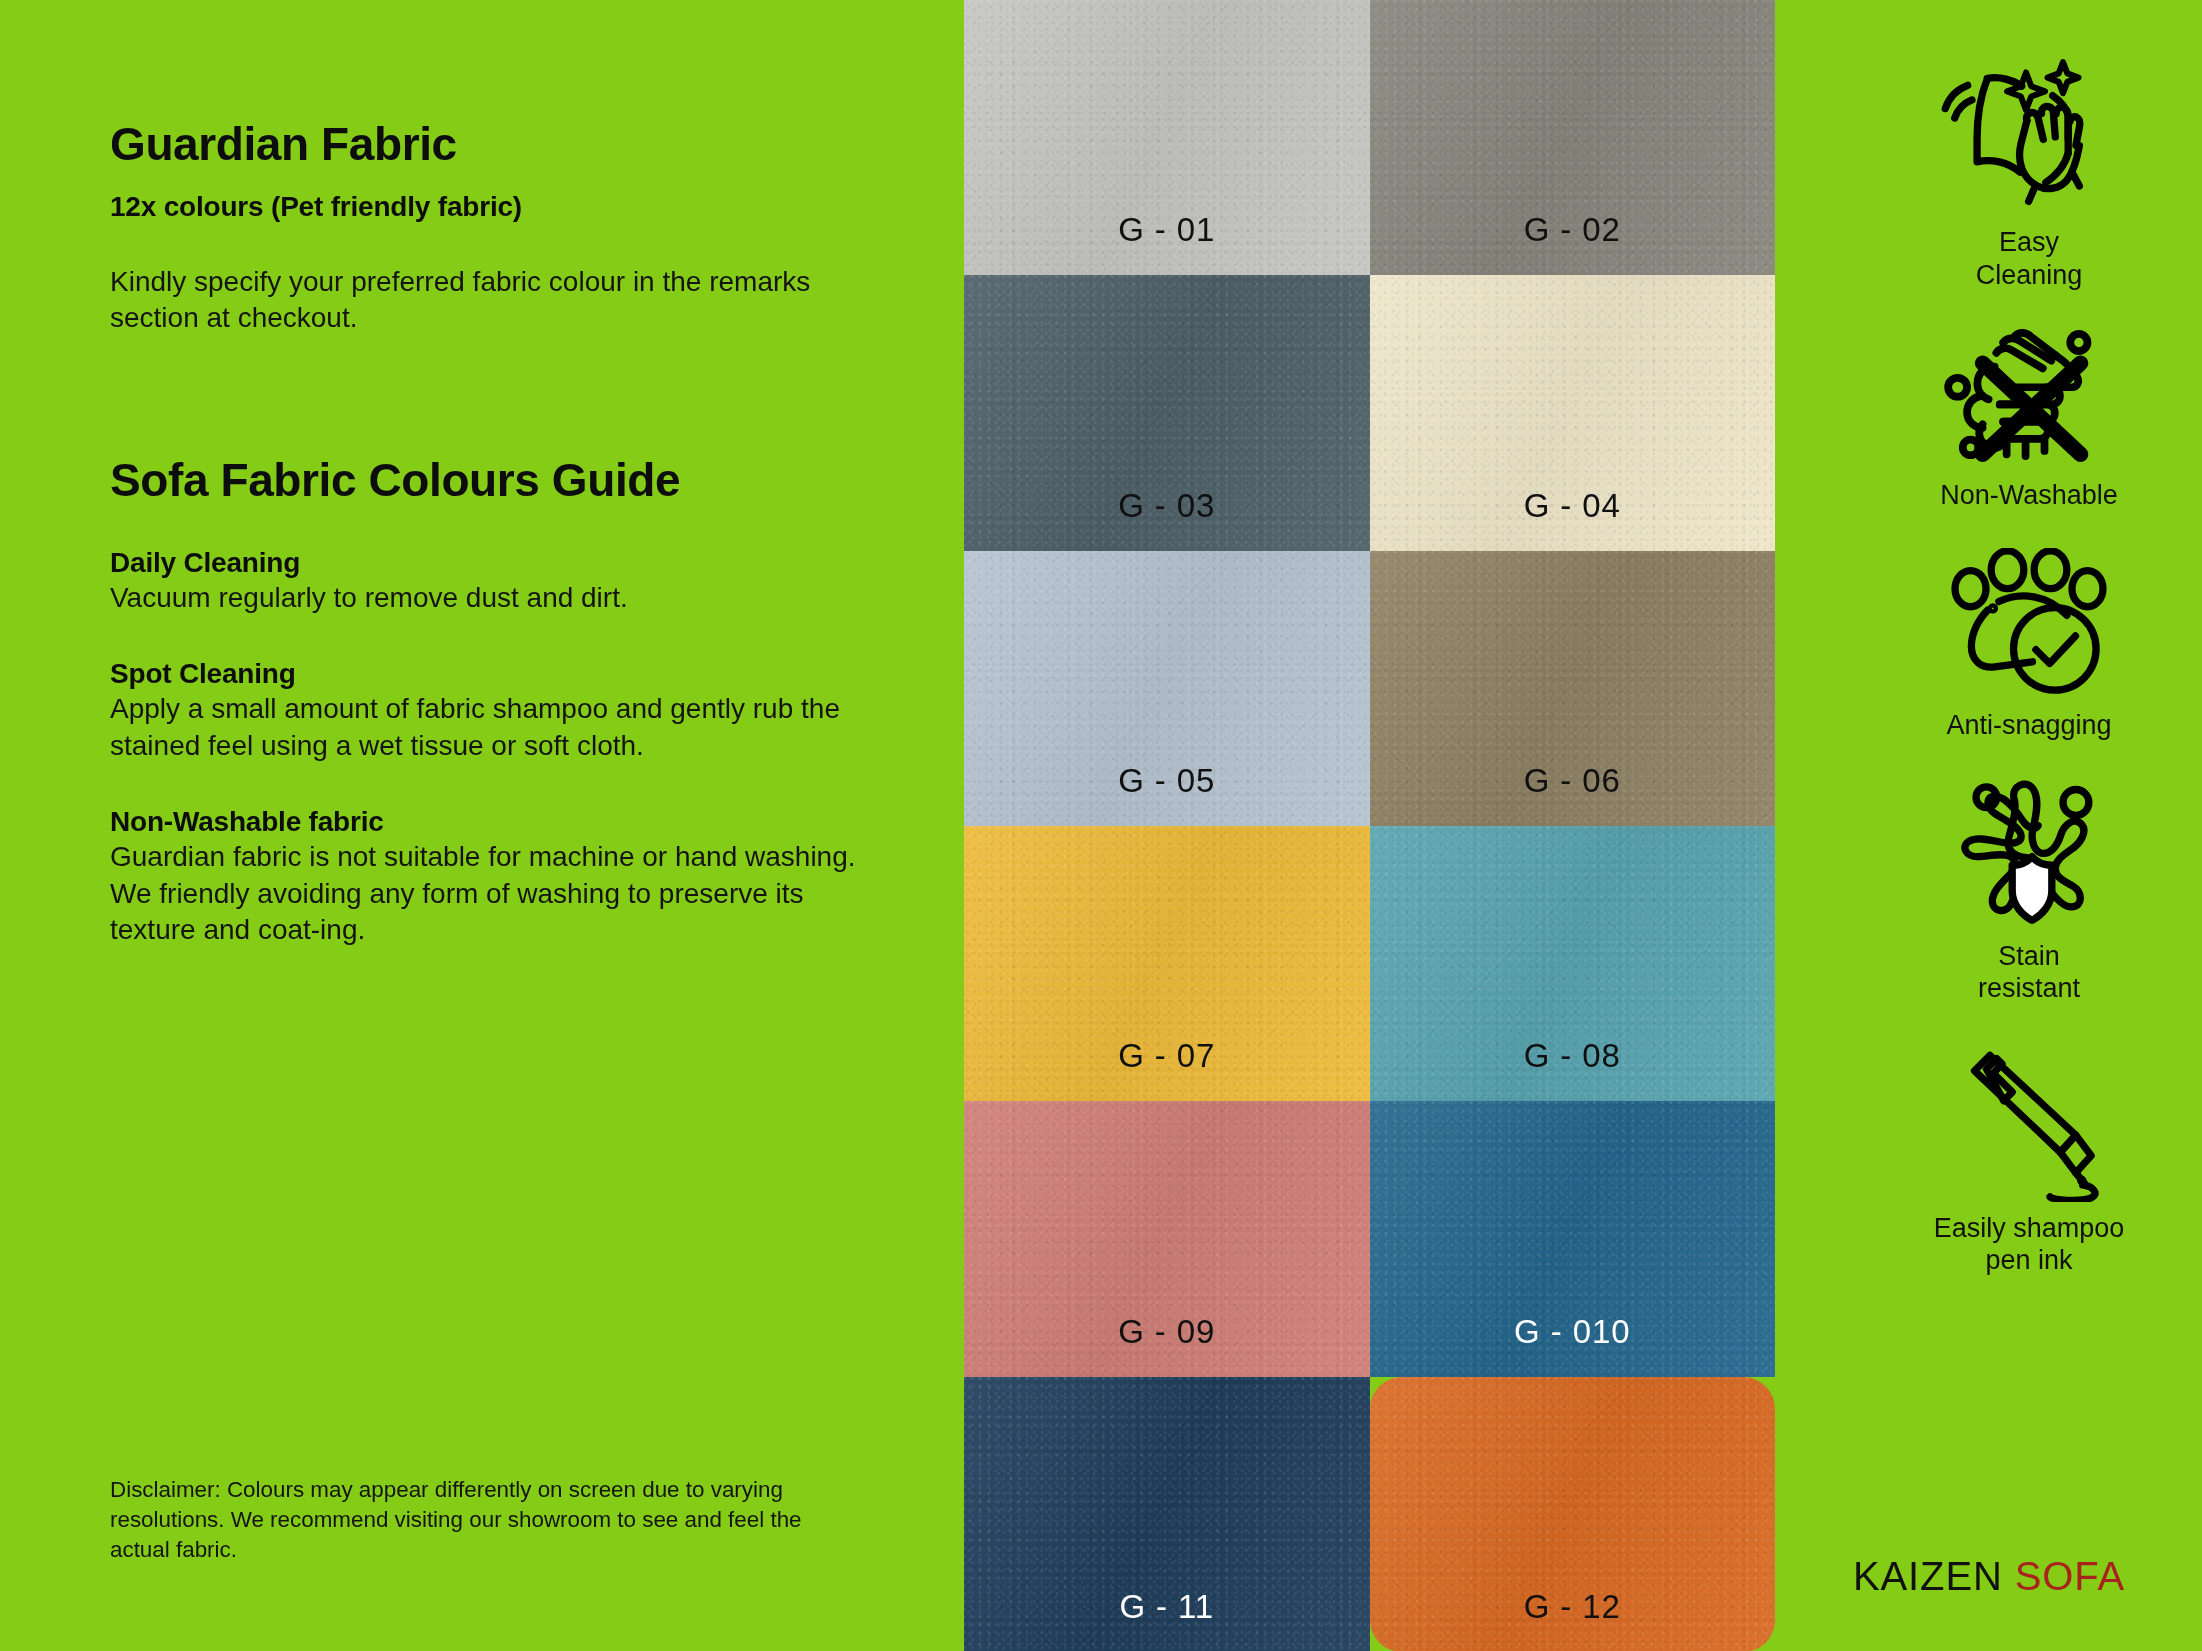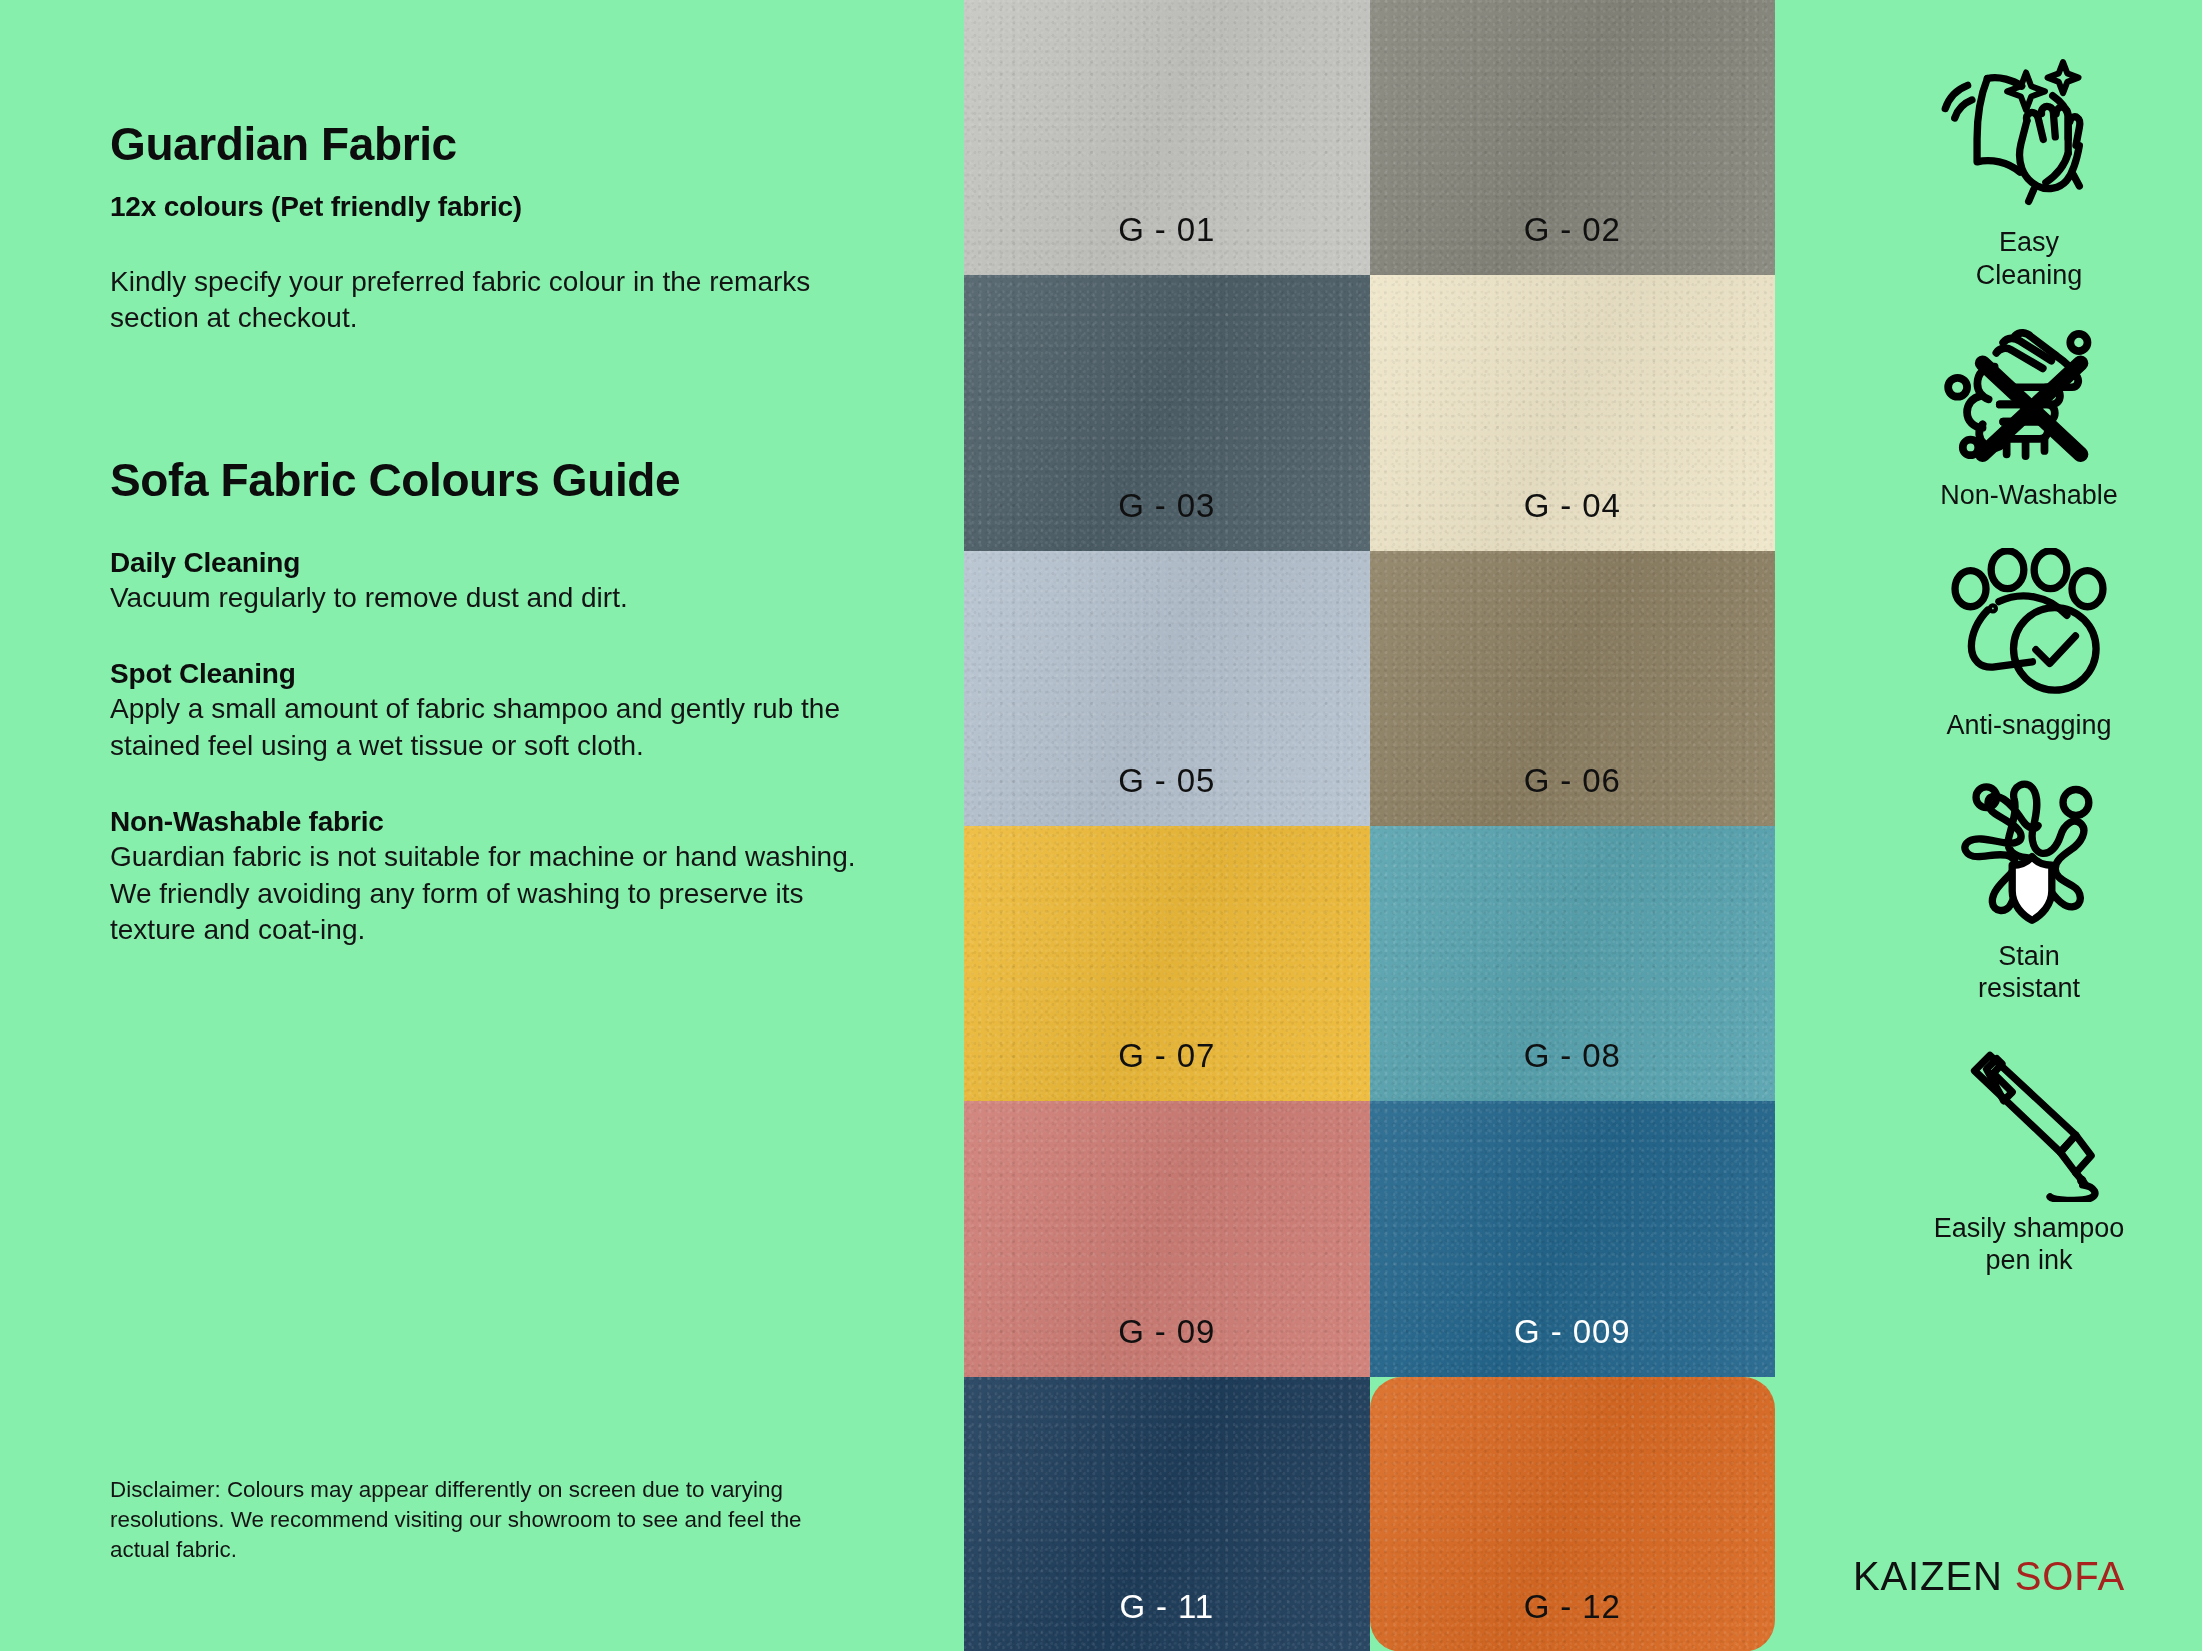--- a/index.html
+++ b/index.html
@@ -5,21 +5,21 @@
   * { margin:0; padding:0; box-sizing:border-box; }
   html, body {
     width:2203px; height:1652px;
     background:#ffffff;
     font-family:"Liberation Sans", sans-serif;
     overflow:hidden;
   }
   #page {
     position:relative;
     width:2203px; height:1652px;
-    background:#86efac;
+    background:#84cc16;
   }
 
   
   #left-col {
     position:absolute;
     left:0; top:0;
     width:964px; height:1652px;
     padding:120px 60px 0 110px;
   }
   .h1 {
@@ -221,21 +221,21 @@
       <div class="swatch" style="background: rgb(238, 187, 57);">
         <span class="swatch-label" style="color: rgb(16, 16, 16);">G - 07</span>
       </div>
       <div class="swatch" style="background: rgb(88, 164, 176);">
         <span class="swatch-label" style="color: rgb(16, 16, 16);">G - 08</span>
       </div>
       <div class="swatch" style="background: rgb(207, 126, 118);">
         <span class="swatch-label" style="color: rgb(16, 16, 16);">G - 09</span>
       </div>
       <div class="swatch" style="background: rgb(36, 103, 141);">
-        <span class="swatch-label" style="color: rgb(255, 255, 255);">G - 009</span>
+        <span class="swatch-label" style="color: rgb(255, 255, 255);">G - 010</span>
       </div>
       <div class="swatch" style="background: rgb(31, 62, 92);">
         <span class="swatch-label" style="color: rgb(255, 255, 255);">G - 11</span>
       </div>
       <div class="swatch" style="background: rgb(218, 106, 35); border-radius: 32px;">
         <span class="swatch-label" style="color: rgb(16, 16, 16);">G - 12</span>
       </div>
     </div>
 
   <div id="feature-col">

